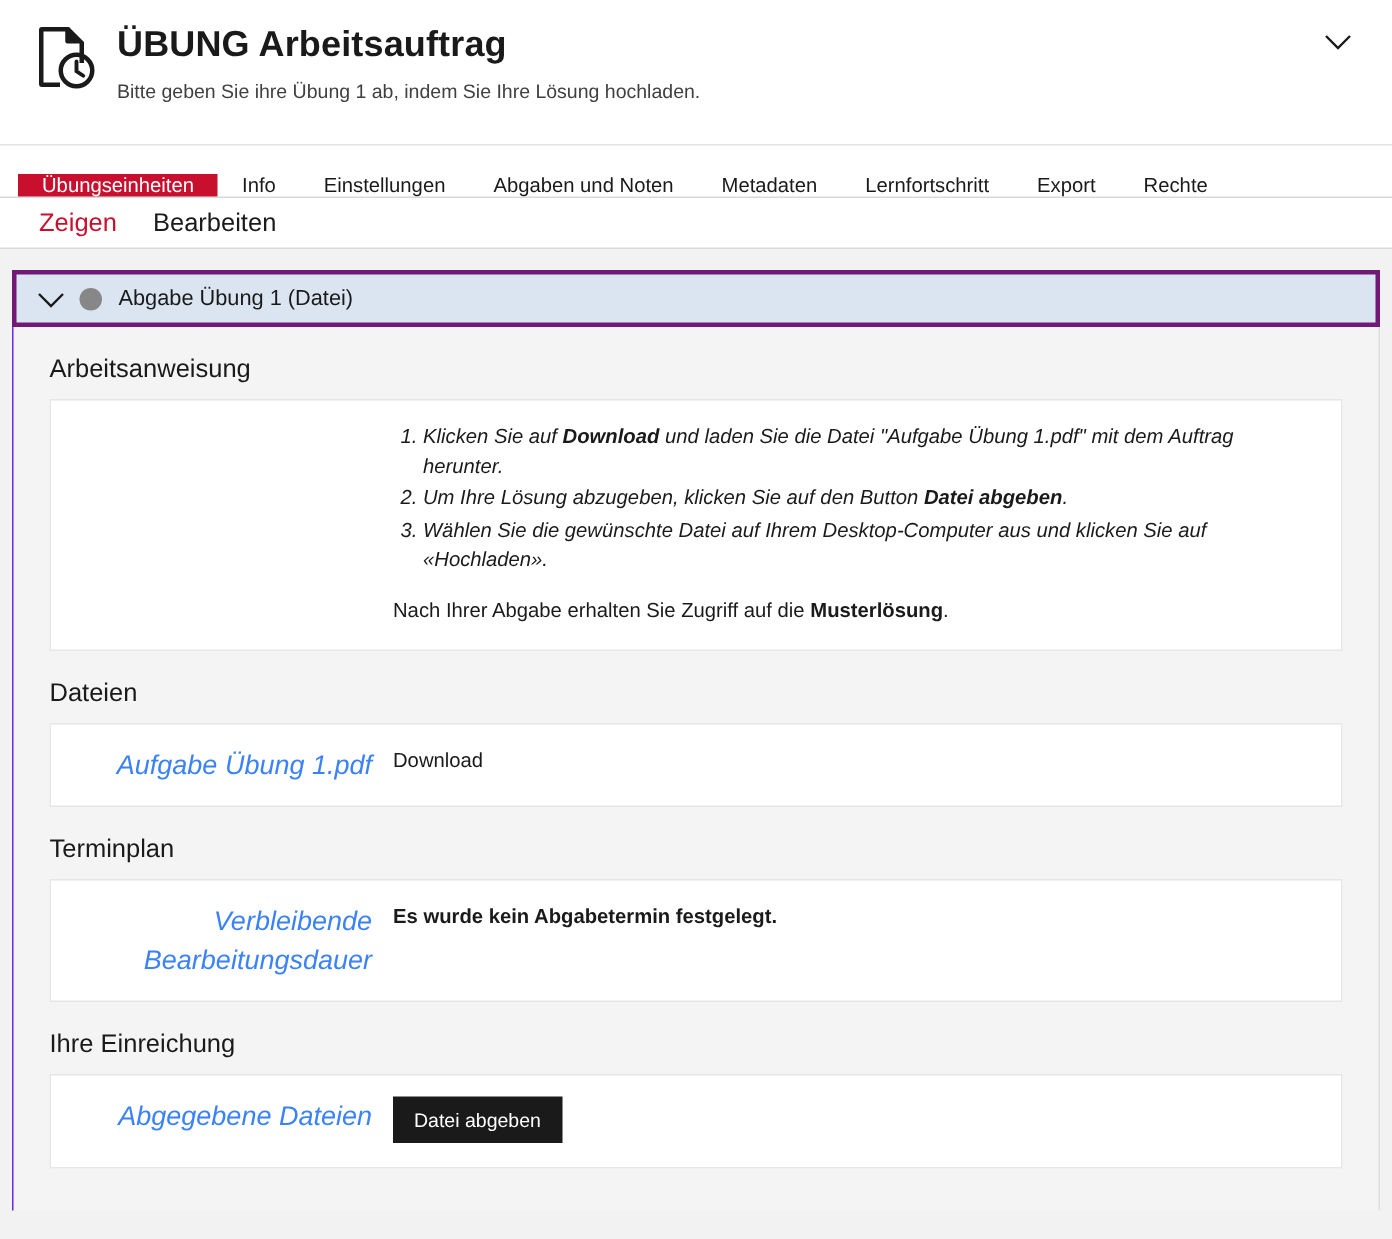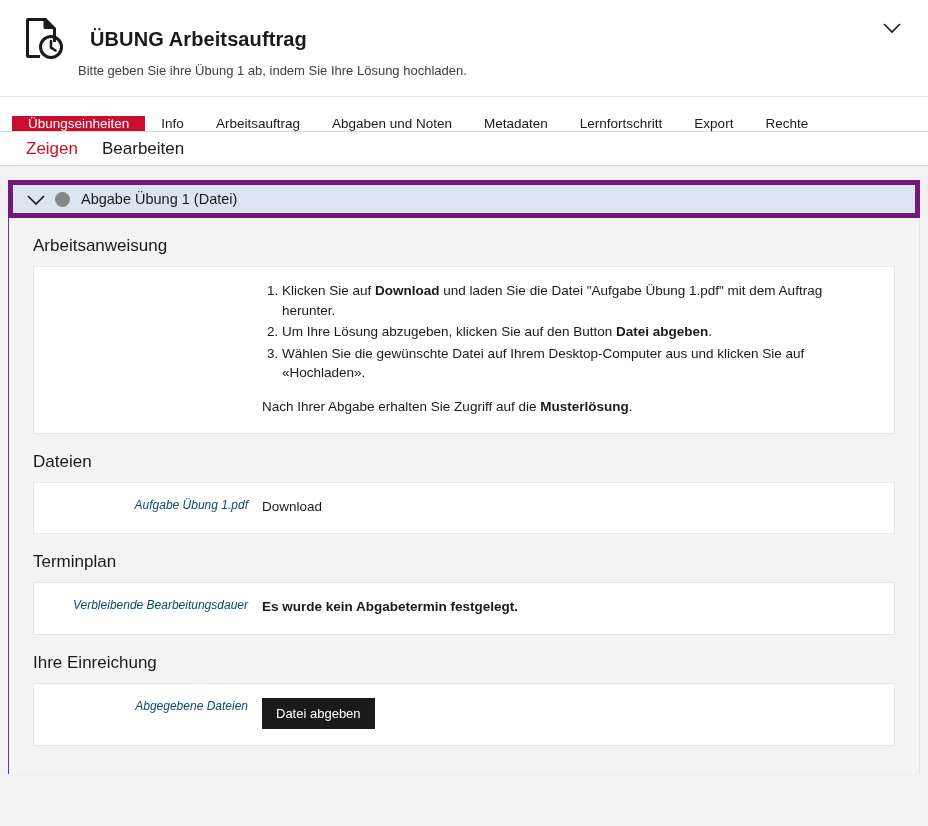--- a/index.html
+++ b/index.html
@@ -23,25 +23,25 @@
     height: 96px;
   }
   .header-inner { display: flex; align-items: flex-start; }
   .doc-icon {
     width: 40px; height: 44px;
     margin: 2px 14px 0 0;
     flex: 0 0 auto;
   }
   .title-block { flex: 1 1 auto; padding-top: 2px; }
   .page-title {
-    font-size: 20px;
+    font-size: 24px;
     font-weight: bold;
     color: #1a1a1a;
     line-height: 1.15;
-    margin: 12px;
+    margin: 0;
     letter-spacing: .1px;
   }
   .page-subtitle {
     font-size: 13px;
     color: #404040;
     margin-top: 9px;
   }
   .header-chevron {
     position: absolute;
     right: 22px; top: 18px;
@@ -90,21 +90,21 @@
   }
   .subtab.active { color: #c8102e; }
 
   
   .content {
     padding: 14px 8px 0 8px;
   }
 
   .unit-header {
     background: #dbe5f1;
-    border: 5px solid #701a75;
+    border: 3px solid #701a75;
     height: 38px;
     display: flex;
     align-items: center;
     padding: 0 12px;
     margin: 0 0 0 0;
   }
   .unit-chevron { width: 22px; height: 14px; margin-right: 8px; cursor: pointer; }
   .unit-dot {
     width: 15px; height: 15px; border-radius: 50%;
     background: #878787;
@@ -132,35 +132,36 @@
     border: 1px solid #e6e6e6;
     display: flex;
     margin-bottom: 18px;
   }
   .panel-label {
     width: 228px;
     flex: 0 0 228px;
     padding: 14px 14px 14px 10px;
     text-align: right;
     font-style: italic;
-    font-size: 12px;
-    color: #0c4a6e;
+    font-size: 18px;
+    color: #3b82f6;
     line-height: 1.45;
   }
   .panel-value {
     flex: 1 1 auto;
     padding: 14px 28px 16px 0;
     font-size: 13.5px;
     color: #1a1a1a;
     line-height: 1.5;
   }
 
   ol.instructions {
     margin: 0 0 14px 0;
     padding-left: 20px;
+    font-style: italic;
   }
   ol.instructions li {
     margin-bottom: 2px;
     line-height: 1.45;
   }
   .afterword { margin: 0; }
 
   .link {
     color: #1a1a1a;
     text-decoration: none;
@@ -205,21 +206,21 @@
     <div class="header-chevron">
       <svg viewBox="0 0 28 20" width="28" height="20" xmlns="http://www.w3.org/2000/svg">
         <path d="M6 6 L14 14 L22 6" fill="none" stroke="#1a1a1a" stroke-width="1.6"></path>
       </svg>
     </div>
   </div>
 
   <div class="tabbar">
     <div class="tab active">Übungseinheiten</div>
     <div class="tab">Info</div>
-    <div class="tab">Arbeitsauftrag</div>
+    <div class="tab">Einstellungen</div>
     <div class="tab">Abgaben und Noten</div>
     <div class="tab">Metadaten</div>
     <div class="tab">Lernfortschritt</div>
     <div class="tab">Export</div>
     <div class="tab">Rechte</div>
   </div>
 
   <div class="subtabbar">
     <div class="subtab active">Zeigen</div>
     <div class="subtab">Bearbeiten</div>

